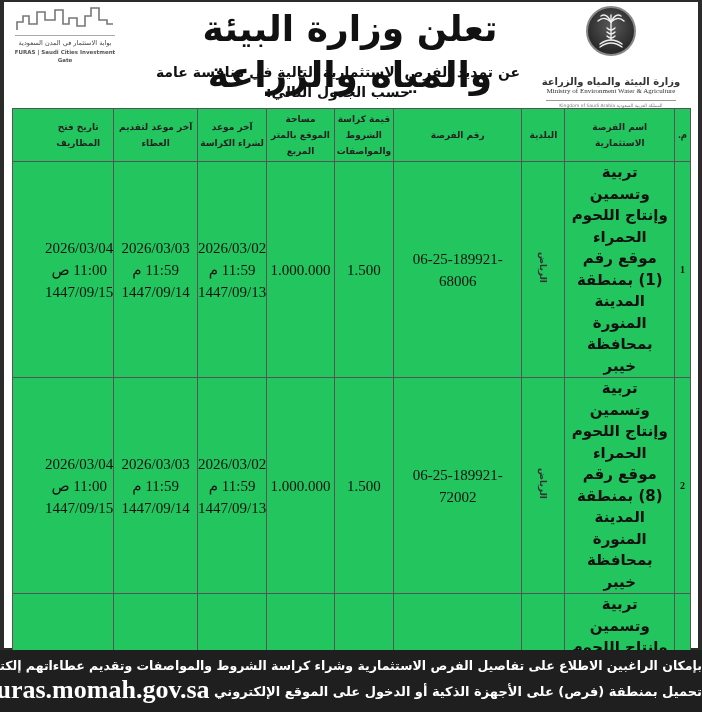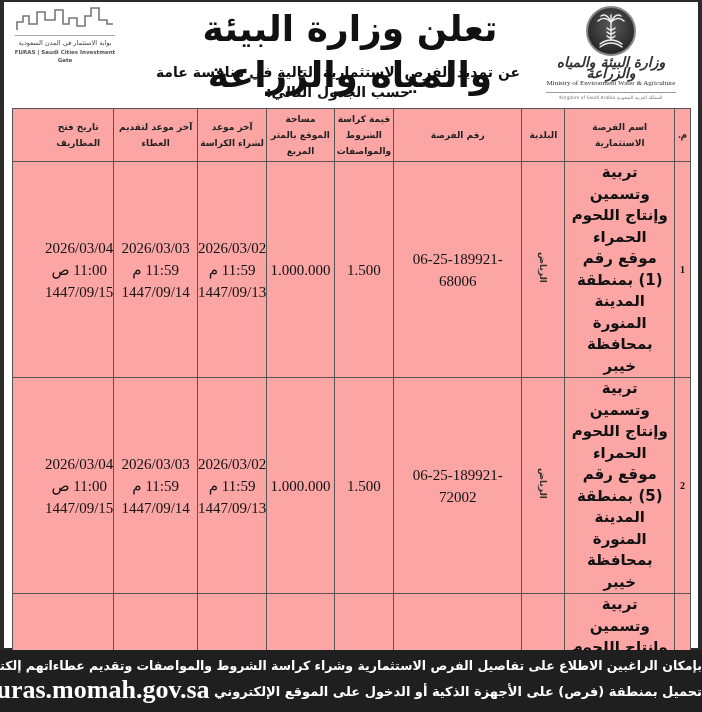--- a/index.html
+++ b/index.html
@@ -18,21 +18,21 @@
     .ministry-logo {
       position: absolute; right: 12px; top: 4px; width: 150px; height: 90px;
       text-align: center;
     }
     .emblem {
       width: 50px; height: 50px; border-radius: 50%;
       background: radial-gradient(circle at 50% 40%, #5a5a5a 0%, #2a2a2a 70%);
       margin: 0 auto; position: relative; border: 2px solid #888;
     }
     .emblem svg { position: absolute; left: 8px; top: 6px; }
-    .ministry-ar { font-size: 14px; font-weight: bold; color: #333; margin-top: 1px; line-height: 11px; font-style: italic; }
+    .ministry-ar { font-size: 10px; font-weight: bold; color: #333; margin-top: 20px; line-height: 11px; }
     .ministry-en { font-size: 7px; color: #333; line-height: 9px; direction: ltr; font-family: "Liberation Serif", serif; }
     .ministry-rule { width: 130px; height: 1px; background: #999; margin: 4px auto 2px; }
     .ministry-ks { font-size: 4.5px; color: #777; line-height: 6px; direction: ltr; }
 
     .main-title {
       position: absolute; right: 148px; top: 4px; width: 400px;
       font-size: 36px; font-weight: bold; color: #111; text-align: center;
       font-family: "DejaVu Sans", sans-serif; line-height: 46px; letter-spacing: -0.5px;
     }
     .sub-title {
@@ -51,21 +51,21 @@
     .furas-ar { font-size: 6.5px; color: #444; line-height: 9px; direction: rtl; }
     .furas-en { font-size: 5.5px; color: #555; line-height: 8px; font-weight: bold; }
 
     
     .table-wrap { position: absolute; left: 8px; top: 106px; width: 679px; }
     table {
       width: 679px; border-collapse: collapse; direction: rtl;
       font-family: "DejaVu Sans", sans-serif;
     }
     th, td {
-      border: 1.5px solid #555; background: #fca5a5; text-align: center; vertical-align: middle;
+      border: 1.5px solid #555; background: #22c55e; text-align: center; vertical-align: middle;
     }
     th { height: 50px; font-size: 9px; font-weight: bold; color: #222; line-height: 16px; padding: 2px; }
     td { height: 161px; }
     .c-idx { width: 16px; font-family: "Liberation Serif", serif; font-size: 10px; font-weight: bold; }
     .c-name { width: 113px; padding: 0 6px; }
     .c-muni { width: 44px; }
     .c-num { width: 136px; }
     .c-fee { width: 53px; }
     .c-area { width: 68px; }
     .c-buy { width: 63px; }
@@ -183,21 +183,21 @@
             </td>
             <td class="c-open">
               <span class="serif-val">2026/03/04</span>
               <span class="serif-val time">11:00 ص</span>
               <span class="serif-val">1447/09/15</span>
             </td>
           </tr>
           <tr>
             <td class="c-idx">2</td>
             <td class="c-name">
-                <span class="name-text">تربية وتسمين وإنتاج اللحوم الحمراء موقع رقم (5) بمنطقة المدينة المنورة بمحافظة خيبر</span>
+                <span class="name-text">تربية وتسمين وإنتاج اللحوم الحمراء موقع رقم (8) بمنطقة المدينة المنورة بمحافظة خيبر</span>
               </td>
             <td class="c-muni"><span class="muni-text">الرياض</span></td>
             <td class="c-num">
                 <span class="serif-val">06-25-189921-72002</span>
               </td>
             <td class="c-fee">
                 <span class="serif-val">1.500</span>
               </td>
             <td class="c-area">
                 <span class="serif-val">1.000.000</span>

